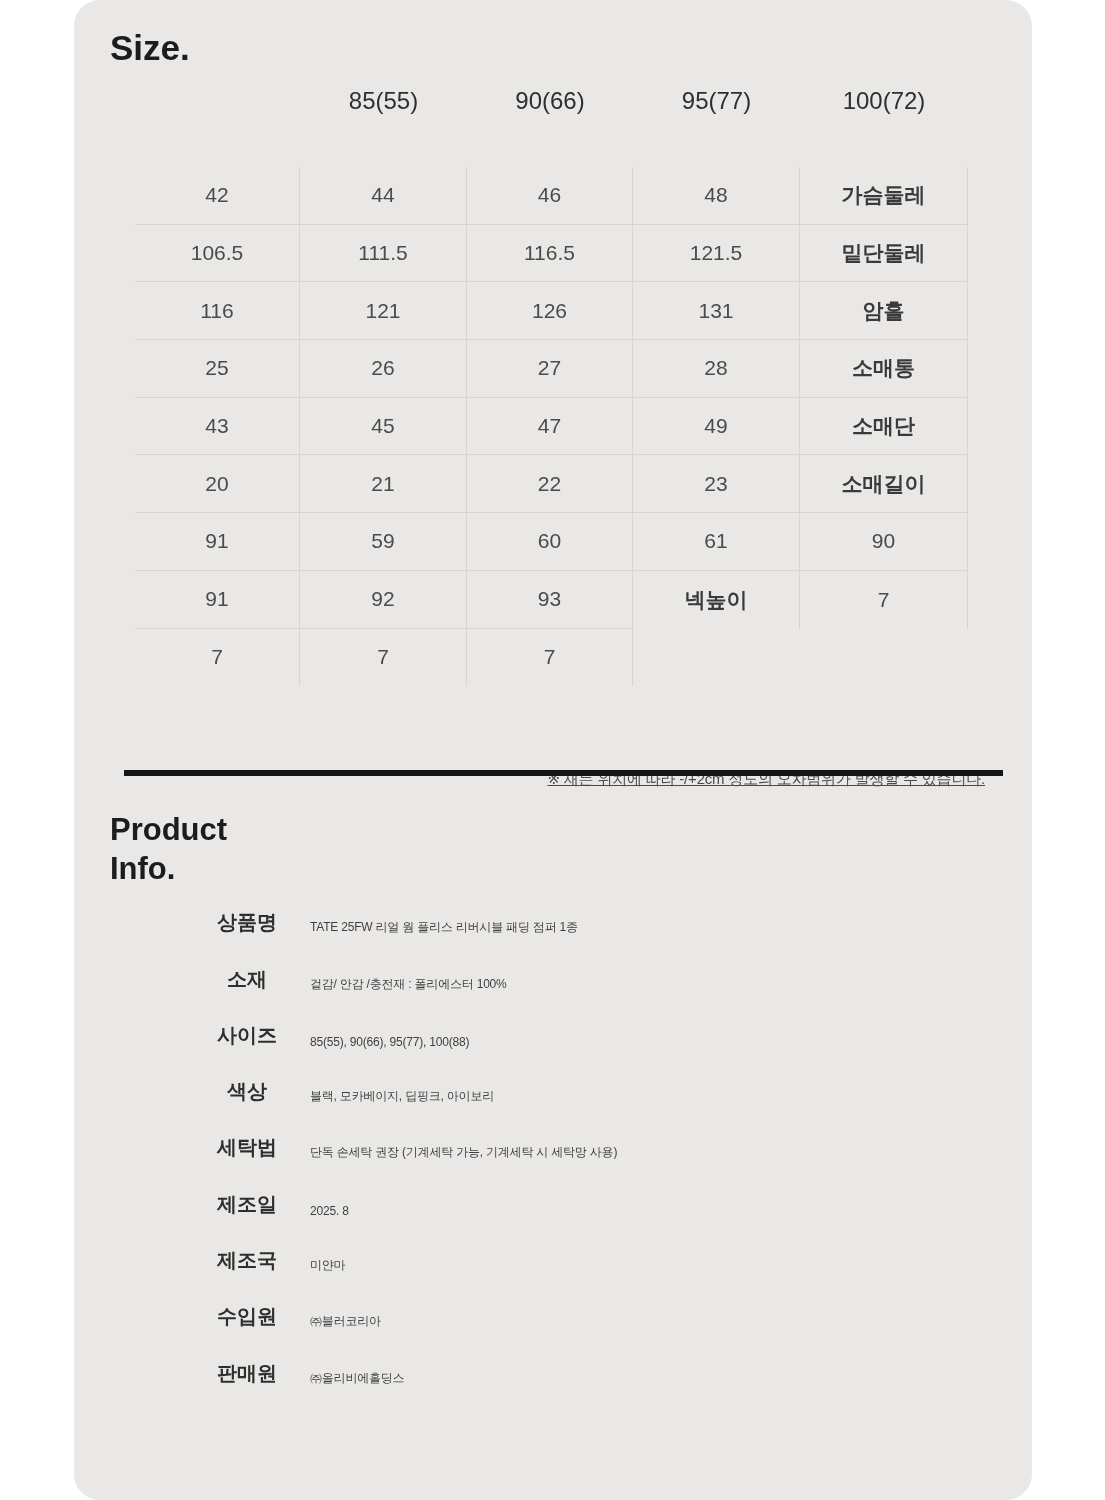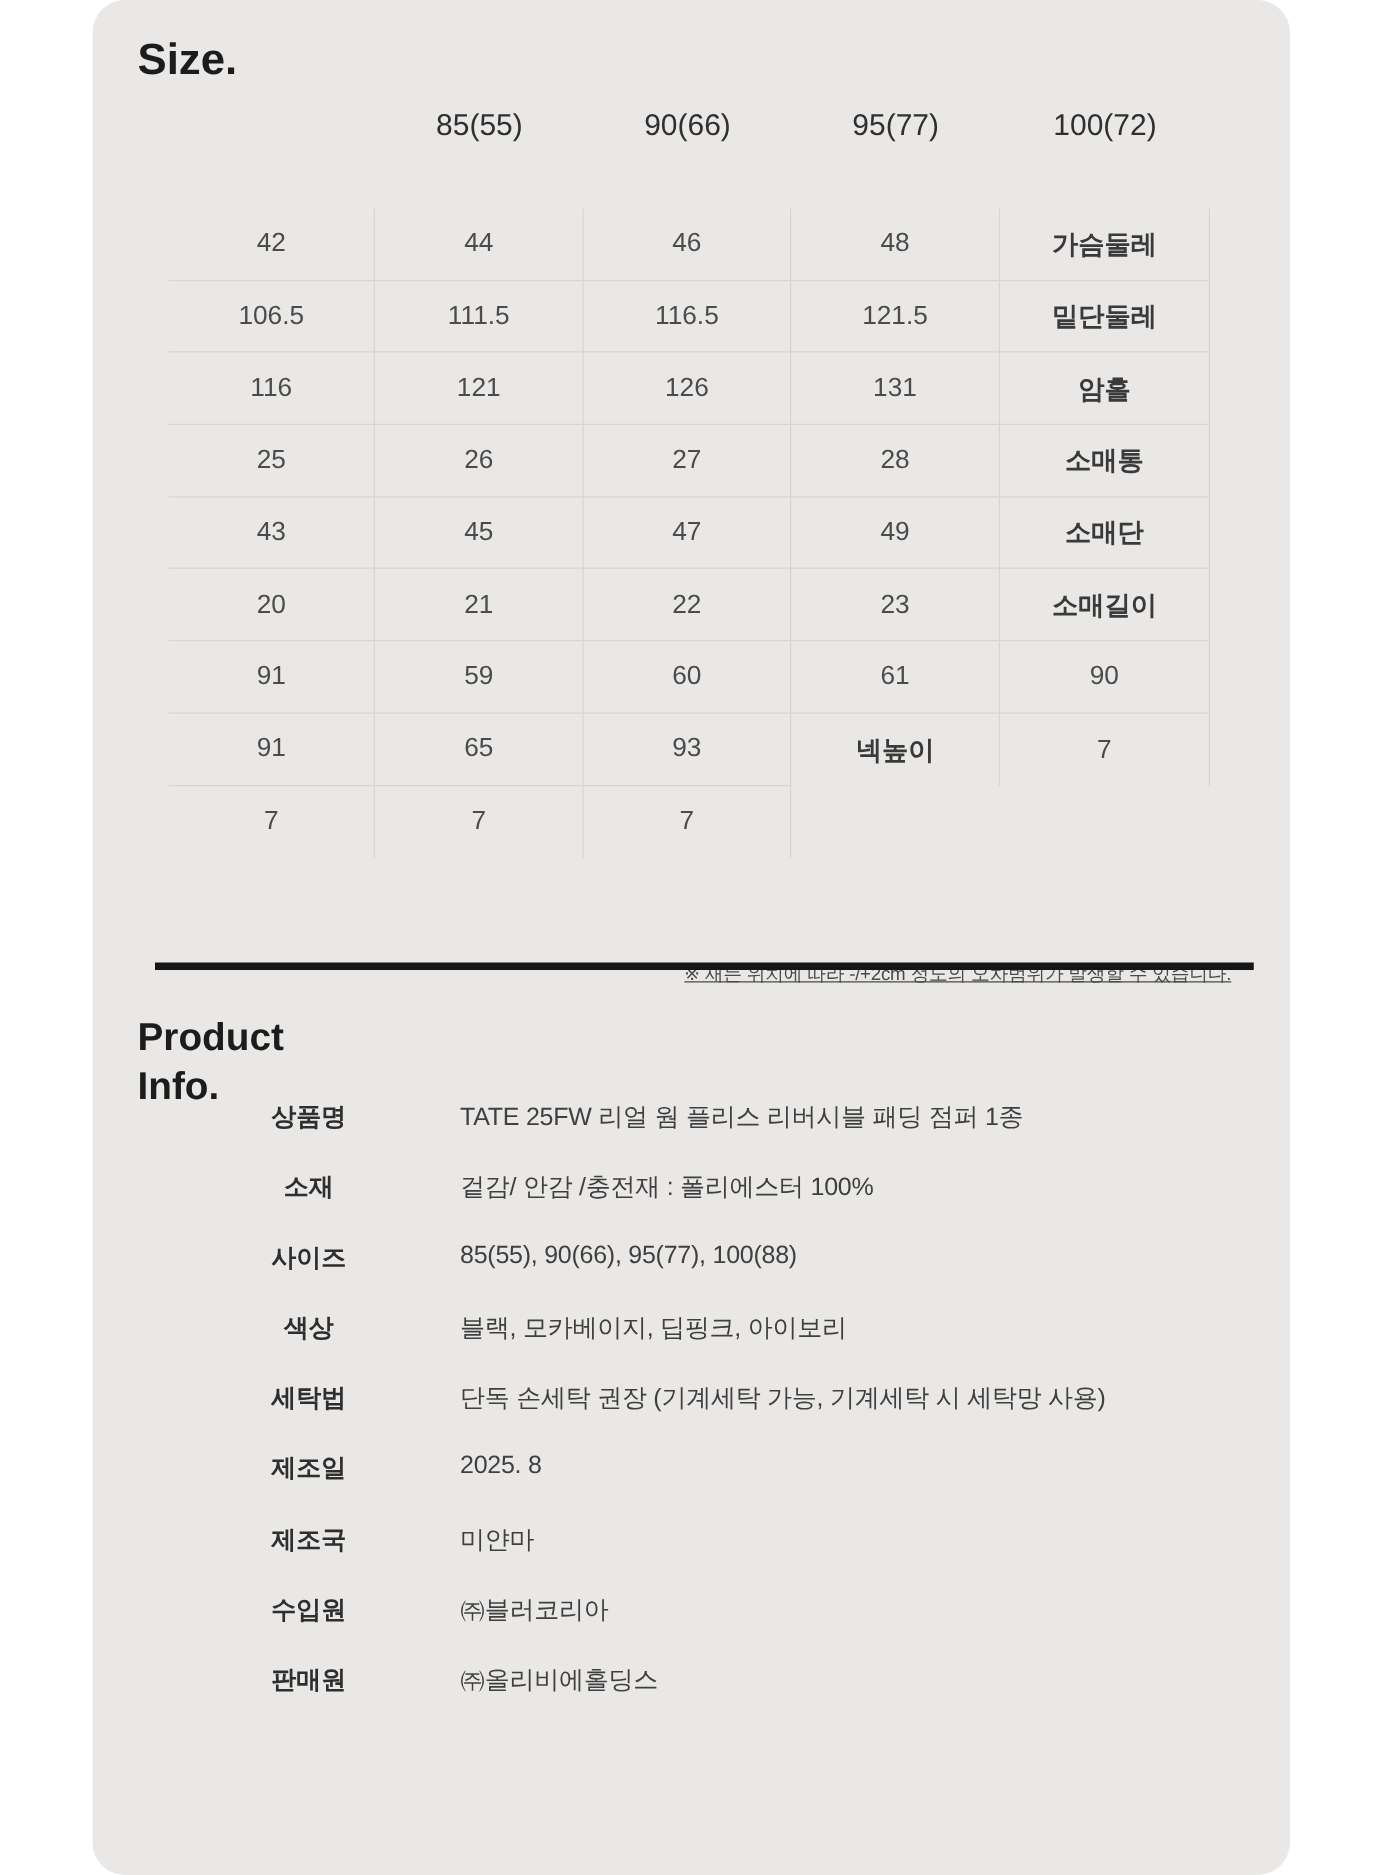--- a/index.html
+++ b/index.html
@@ -58,28 +58,28 @@
     background:var(--divider);
   }
   .pi-title{
     position:absolute;left:36px;top:810px;
     font-size:31px;font-weight:600;line-height:39px;color:var(--text-dark);
   }
   .pi-rows{
     position:absolute;left:0;top:880px;width:958px;
   }
   .pi-row{
-    height:56.3px;display:flex;align-items:flex-start;
+    height:56.3px;display:flex;align-items:flex-end;
   }
   .pi-label{
     width:126px;margin-left:110px;flex:0 0 auto;
     text-align:center;font-size:20px;font-weight:700;color:#2e2e2e;
   }
   .pi-value{
-    margin-left:58px;font-size:20px;font-weight:400;color:#3f3f3f;
+    font-size:12px;font-weight:400;color:#3f3f3f;
     letter-spacing:-0.2px;
   }
 </style>
 </head>
 <body>
 
 <div class="card">
 
   <div class="size-title">Size.</div>
 
@@ -121,21 +121,21 @@
       <div class="sg-cell sg-val">21</div>
       <div class="sg-cell sg-val">22</div>
       <div class="sg-cell sg-val">23</div>
       <div class="sg-cell sg-label">소매길이</div>
       <div class="sg-cell sg-val">91</div>
       <div class="sg-cell sg-val">59</div>
       <div class="sg-cell sg-val">60</div>
       <div class="sg-cell sg-val">61</div>
       <div class="sg-cell sg-val">90</div>
       <div class="sg-cell sg-val">91</div>
-      <div class="sg-cell sg-val">65</div>
+      <div class="sg-cell sg-val">92</div>
       <div class="sg-cell sg-val">93</div>
       <div class="sg-cell sg-label last">넥높이</div>
       <div class="sg-cell sg-val last">7</div>
       <div class="sg-cell sg-val last">7</div>
       <div class="sg-cell sg-val last">7</div>
       <div class="sg-cell sg-val last">7</div>
     </div>
 
   <div class="size-note">※ 재는 위치에 따라 -/+2cm 정도의 오차범위가 발생할 수 있습니다.</div>
 

